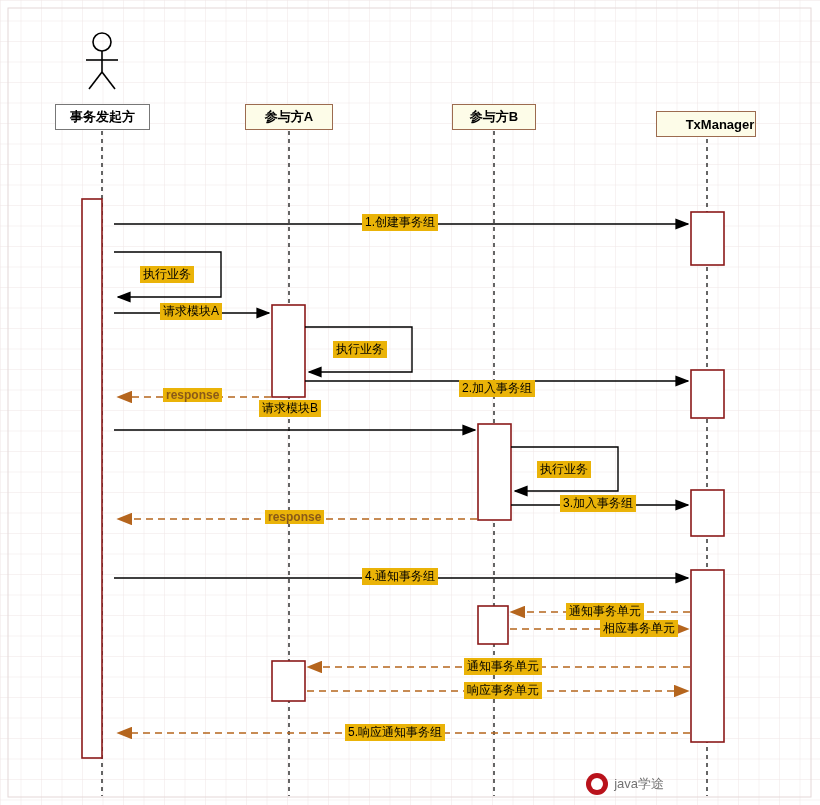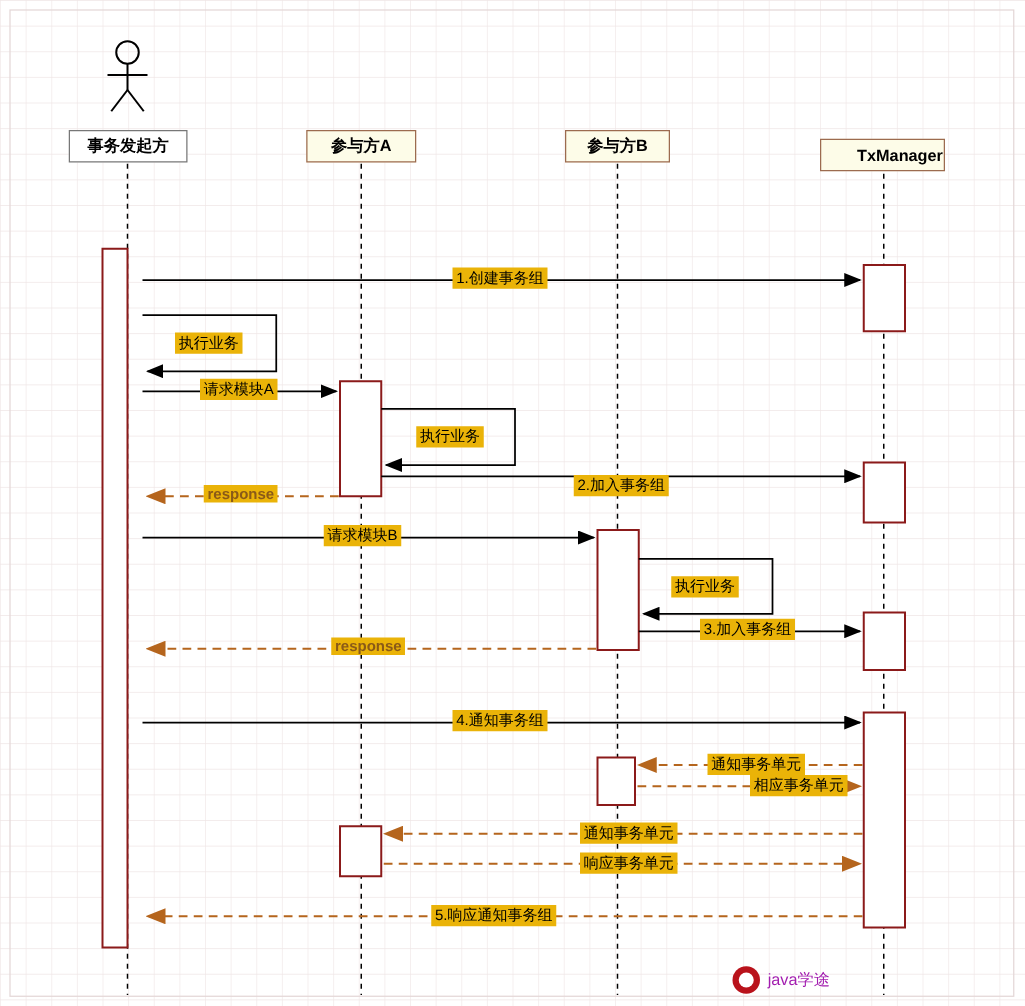--- a/index.html
+++ b/index.html
@@ -29,21 +29,21 @@
     color:#000;
     background:#eab308;
     padding:0 3px;
     white-space:nowrap;
   }
   .msg-label.resp{color:#8a5a18;font-weight:bold;}
   .wm{
     position:absolute;
     right:12px;bottom:10px;
     display:flex;align-items:center;gap:6px;
-    font-size:13px;color:#a21caf;
+    font-size:13px;color:#737373;
   }
   .wm-logo{
     width:22px;height:22px;border-radius:50%;
     background:#b9121b;
     position:relative;
   }
   .wm-logo:after{
     content:"";position:absolute;left:5px;top:5px;
     width:12px;height:12px;border-radius:50%;
     background:#fff;
@@ -152,21 +152,21 @@
   <div class="msg-label" style="left:140px;top:266px;">执行业务</div>
 
   <div class="msg-label" style="left:160px;top:303px;">请求模块A</div>
 
   <div class="msg-label" style="left:333px;top:341px;">执行业务</div>
 
   <div class="msg-label" style="left:459px;top:380px;">2.加入事务组</div>
 
   <div class="msg-label resp" style="left:163px;top:388px;">response</div>
 
-  <div class="msg-label" style="left:259px;top:420px;text-align:center;">请求模块B</div>
+  <div class="msg-label" style="left:259px;top:400px;text-align:center;">请求模块B</div>
 
   <div class="msg-label" style="left:537px;top:461px;">执行业务</div>
 
   <div class="msg-label" style="left:560px;top:495px;">3.加入事务组</div>
 
   <div class="msg-label resp" style="left:265px;top:510px;">response</div>
 
   <div class="msg-label" style="left:362px;top:568px;">4.通知事务组</div>
 
   <div class="msg-label" style="left:566px;top:603px;">通知事务单元</div>

